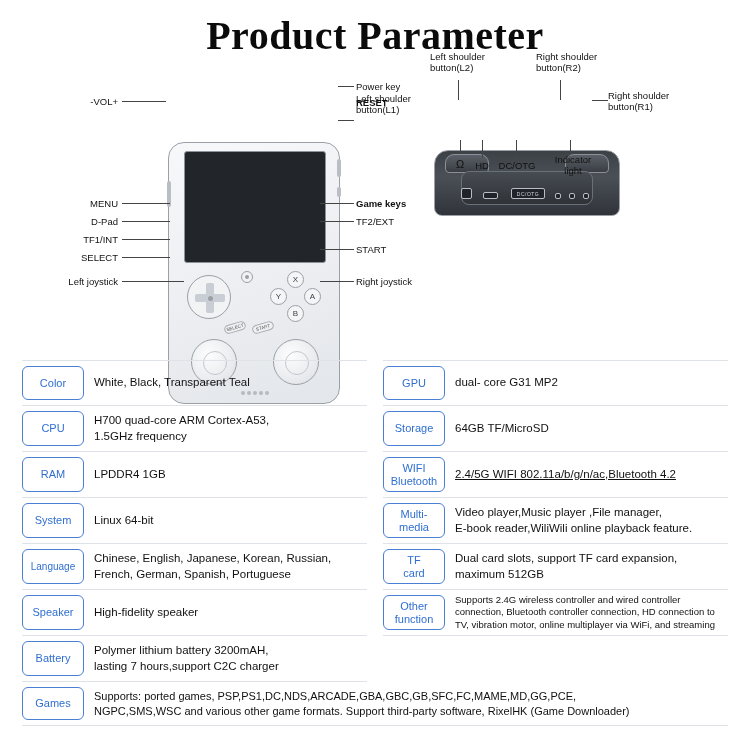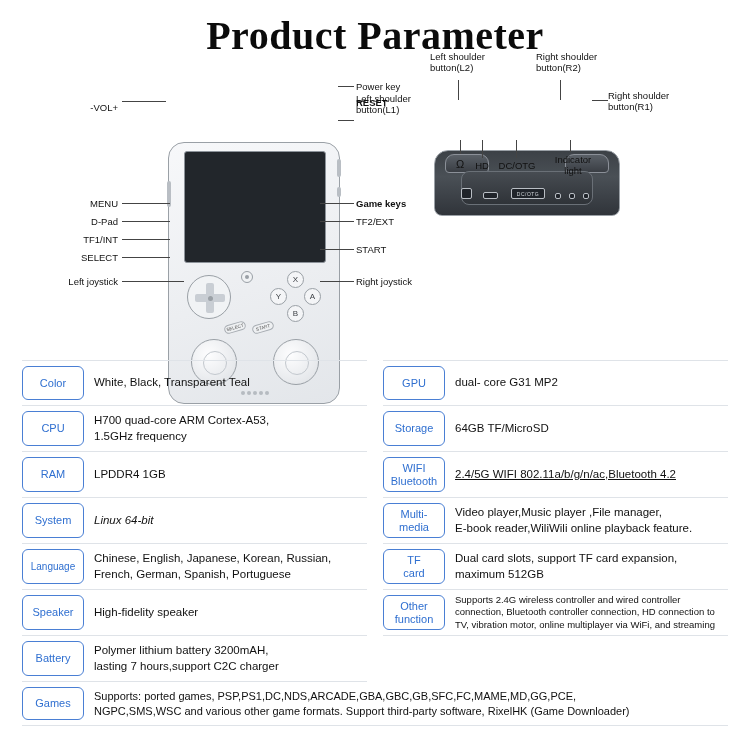--- a/index.html
+++ b/index.html
@@ -262,21 +262,21 @@
 
       <div class="speaker">
         <i></i>
         <i></i>
         <i></i>
         <i></i>
         <i></i>
       </div>
     </div>
 
-    <div class="lbl leftalign" style="left: 60px; top: 44px; width: 58px;">-VOL+</div>
+    <div class="lbl leftalign" style="left: 60px; top: 38px; width: 58px;">-VOL+</div>
     <div class="leader h" style="left: 122px; top: 43px; width: 44px;"></div>
 
     <div class="lbl leftalign" style="left: 48px; top: 140px; width: 70px;">MENU</div>
     <div class="leader h" style="left: 122px; top: 145px; width: 48px;"></div>
 
     <div class="lbl leftalign" style="left: 48px; top: 158px; width: 70px;">D-Pad</div>
     <div class="leader h" style="left: 122px; top: 163px; width: 48px;"></div>
 
     <div class="lbl leftalign" style="left: 48px; top: 176px; width: 70px;">TF1/INT</div>
     <div class="leader h" style="left: 122px; top: 181px; width: 48px;"></div>
@@ -356,21 +356,21 @@
           <div class="key">CPU</div>
           <div class="val" style="white-space: pre-line;">H700 quad-core ARM Cortex-A53,
 1.5GHz frequency</div>
         </div>
         <div class="row">
           <div class="key">RAM</div>
           <div class="val" style="white-space: pre-line;">LPDDR4  1GB</div>
         </div>
         <div class="row">
           <div class="key">System</div>
-          <div class="val" style="white-space: pre-line; font-style: italic;">Linux 64-bit</div>
+          <div class="val" style="white-space: pre-line;">Linux 64-bit</div>
         </div>
         <div class="row">
           <div class="key" style="font-size:10px;">Language</div>
           <div class="val" style="white-space: pre-line;">Chinese, English, Japanese, Korean, Russian,
 French, German, Spanish, Portuguese</div>
         </div>
         <div class="row">
           <div class="key">Speaker</div>
           <div class="val" style="white-space: pre-line;">High-fidelity speaker</div>
         </div>

